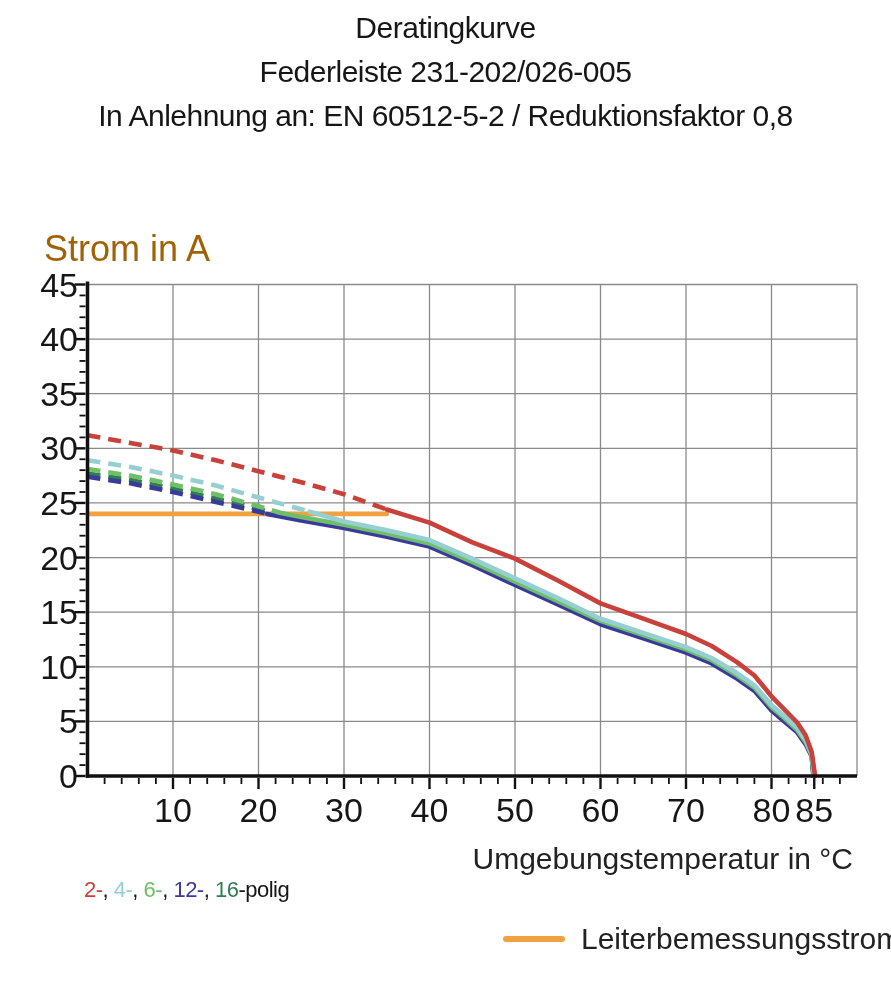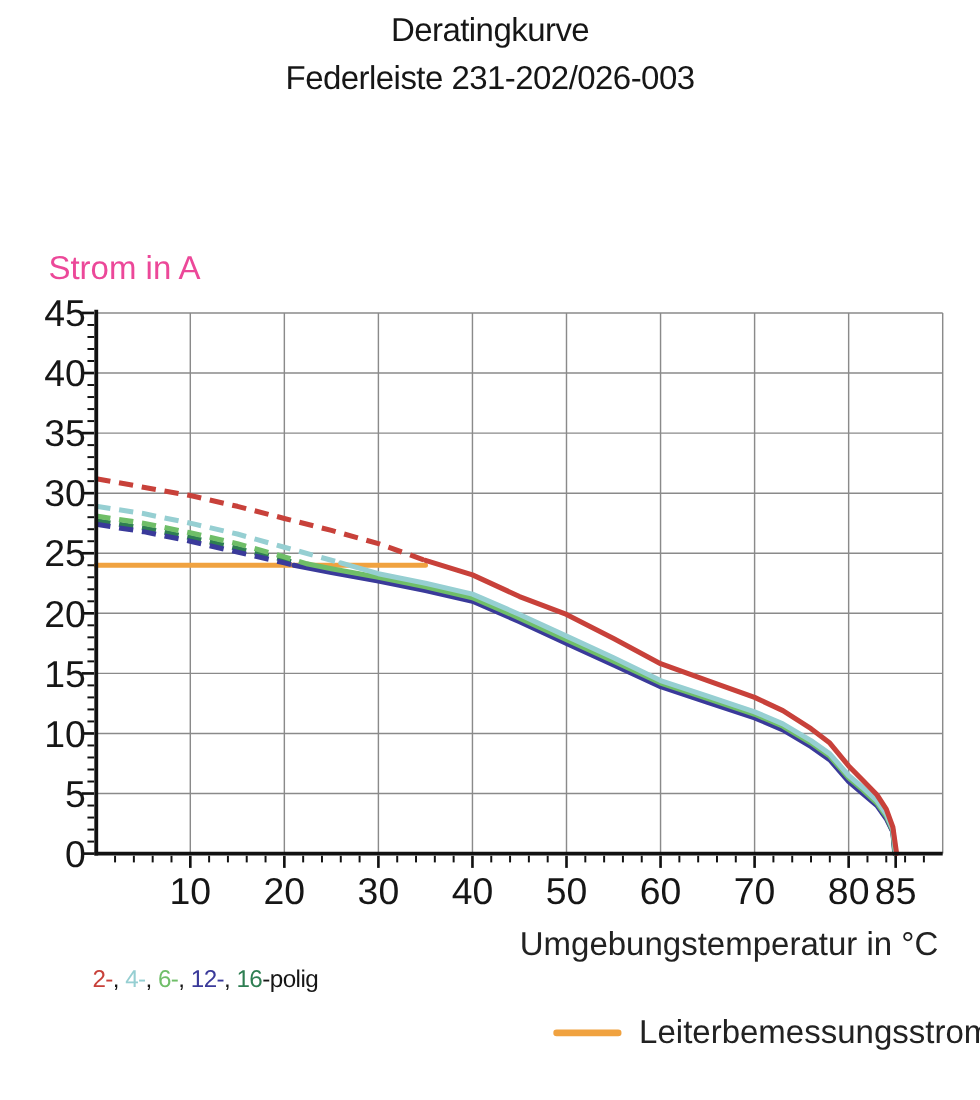--- a/index.html
+++ b/index.html
@@ -6,21 +6,21 @@
   body{
     width:891px;height:1000px;position:relative;overflow:hidden;
     font-family:"Liberation Sans", sans-serif;color:#1a1a1a;
     -webkit-font-smoothing:antialiased;
   }
   .title-block{
     position:absolute;left:0;top:6px;width:891px;text-align:center;
     font-size:30px;line-height:44px;letter-spacing:-0.5px;color:#161616;
   }
   .ylabel{
-    position:absolute;left:44px;top:228px;font-size:30px;color:#ec4899;
+    position:absolute;left:44px;top:228px;font-size:36px;color:#a16207;
   }
   .xlabel{
     position:absolute;right:38px;top:842px;font-size:30px;color:#222;
   }
   .legend-left{
     position:absolute;left:84px;top:877px;font-size:22px;letter-spacing:-0.5px;
     white-space:nowrap;
   }
   .legend-right{
     position:absolute;left:503px;top:922px;font-size:30px;color:#222;
@@ -31,21 +31,22 @@
     margin-right:16px;
   }
   svg{position:absolute;left:0;top:0;}
   text{font-family:"Liberation Sans", sans-serif;}
 </style>
 </head>
 <body>
 
 <div class="title-block">
   <div>Deratingkurve</div>
-  <div>Federleiste 231-202/026-003</div>
+  <div>Federleiste 231-202/026-005</div>
+  <div>In Anlehnung an: EN 60512-5-2 / Reduktionsfaktor 0,8</div>
 </div>
 
 <div class="ylabel">Strom in A</div>
 <div class="xlabel">Umgebungstemperatur in °C</div>
 
 <svg id="chart-svg" width="891" height="1000" viewBox="0 0 891 1000">
     <line x1="173" y1="284.5" x2="173" y2="776" stroke="#8a8a8a" stroke-width="1.3"></line>
     <line x1="258.5" y1="284.5" x2="258.5" y2="776" stroke="#8a8a8a" stroke-width="1.3"></line>
     <line x1="344" y1="284.5" x2="344" y2="776" stroke="#8a8a8a" stroke-width="1.3"></line>
     <line x1="429.5" y1="284.5" x2="429.5" y2="776" stroke="#8a8a8a" stroke-width="1.3"></line>

